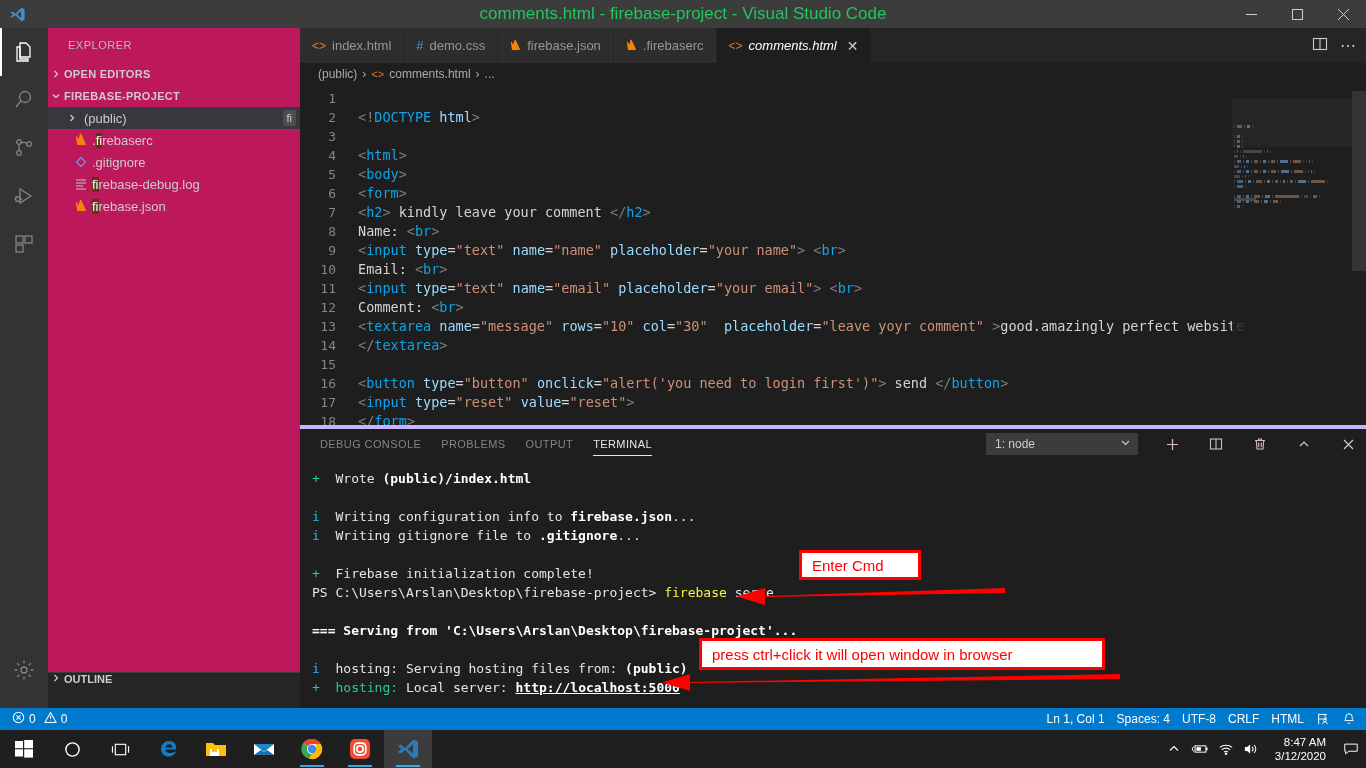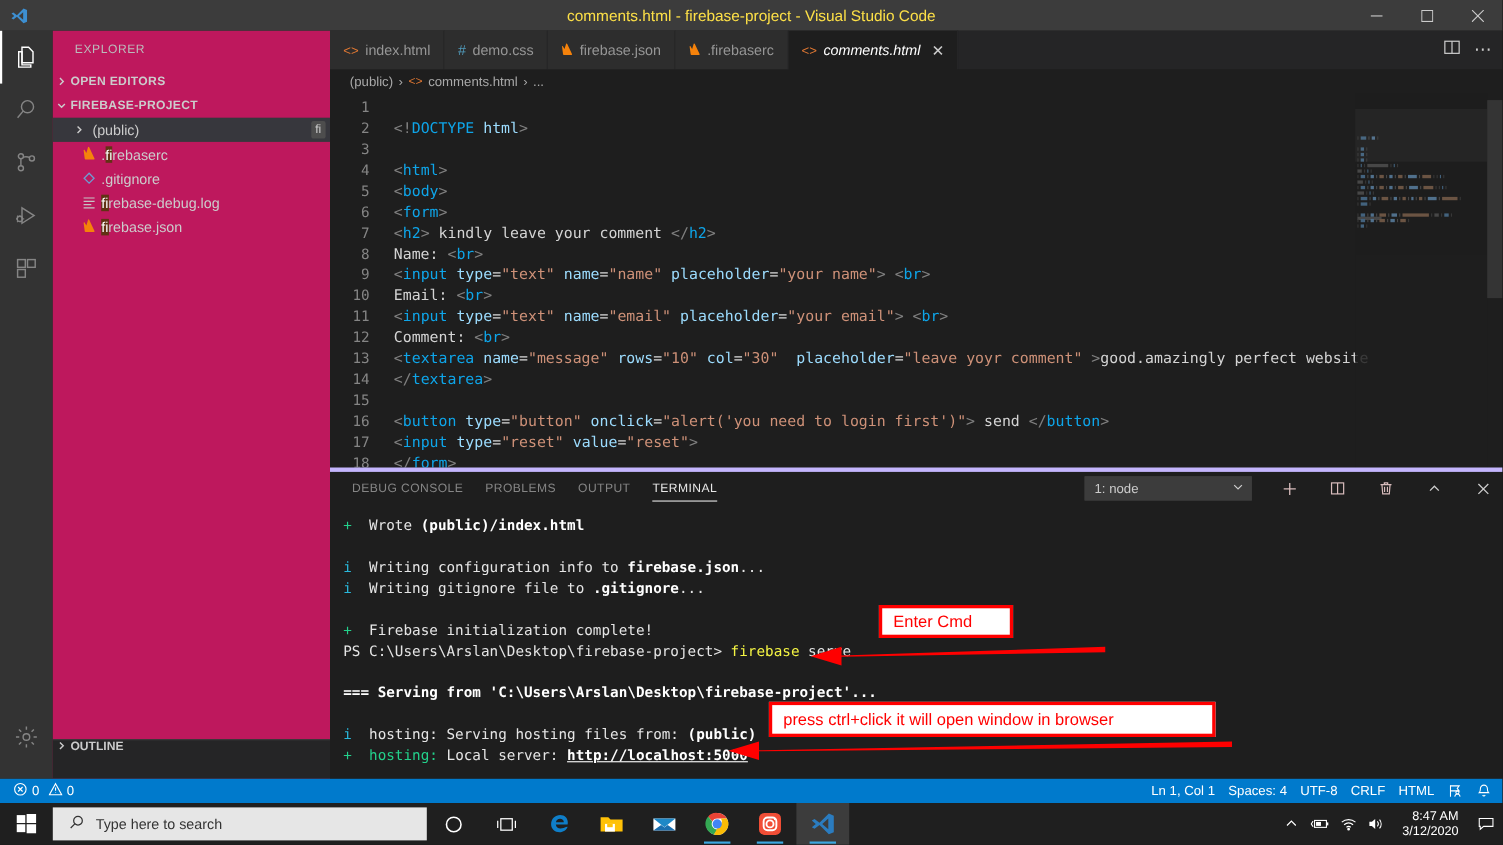--- a/index.html
+++ b/index.html
@@ -20,21 +20,21 @@
     font-size: 12px;
   }
   .vs-logo { width: 34px; height: 28px; display: flex; align-items: center; justify-content: center; }
   .menu-items { display: flex; align-items: center; height: 28px; }
   .menu-item {
     padding: 0 8px; height: 28px; line-height: 28px;
     font-size: 12.5px; color: #cccccc; cursor: default;
   }
   .title-center {
     position: absolute; left: 0; right: 0; text-align: center;
-    font-size: 14px; color: #fde047; pointer-events: none;
+    font-size: 17px; color: #22c55e; pointer-events: none;
   }
   .win-ctrls { position: absolute; right: 0; top: 0; display: flex; height: 28px; }
   .win-btn { width: 46px; height: 28px; display: flex; align-items: center; justify-content: center; color: #cccccc; }
 
   
   .activitybar {
     position: absolute; left: 0; top: 28px; width: 48px; height: 680px;
     background: #333333;
     display: flex; flex-direction: column; align-items: center;
   }
@@ -604,29 +604,20 @@
 
   <div class="taskbar">
     <div class="start-btn">
       <svg width="18" height="18" viewBox="0 0 18 18">
           <rect x="0" y="1" width="8" height="7.2" fill="#ffffff"></rect>
           <rect x="9.2" y="0" width="8.8" height="8.2" fill="#ffffff"></rect>
           <rect x="0" y="9.3" width="8" height="7.2" fill="#ffffff"></rect>
           <rect x="9.2" y="9.3" width="8.8" height="8.3" fill="#ffffff"></rect>
         </svg>
     </div>
-    <div class="search-box">
-      <span>
-        <svg width="15" height="15" viewBox="0 0 16 16" fill="none" stroke="#333333" stroke-width="1.2">
-            <circle cx="9.5" cy="6.5" r="4.2"></circle>
-            <path d="M6.4 9.6 L2.4 13.6"></path>
-          </svg>
-      </span>
-      <span>Type here to search</span>
-    </div>
     <div class="tb-icon">
       <svg width="17" height="17" viewBox="0 0 18 18" fill="none" stroke="#ffffff" stroke-width="1.5">
           <circle cx="9" cy="9" r="7"></circle>
         </svg>
     </div>
     <div class="tb-icon">
       <svg width="19" height="17" viewBox="0 0 20 18" fill="none" stroke="#ffffff" stroke-width="1.2">
         <rect x="4.5" y="3.5" width="11" height="11"></rect>
           <path d="M1.5 5.5v7M18.5 5.5v7"></path>
       </svg>

